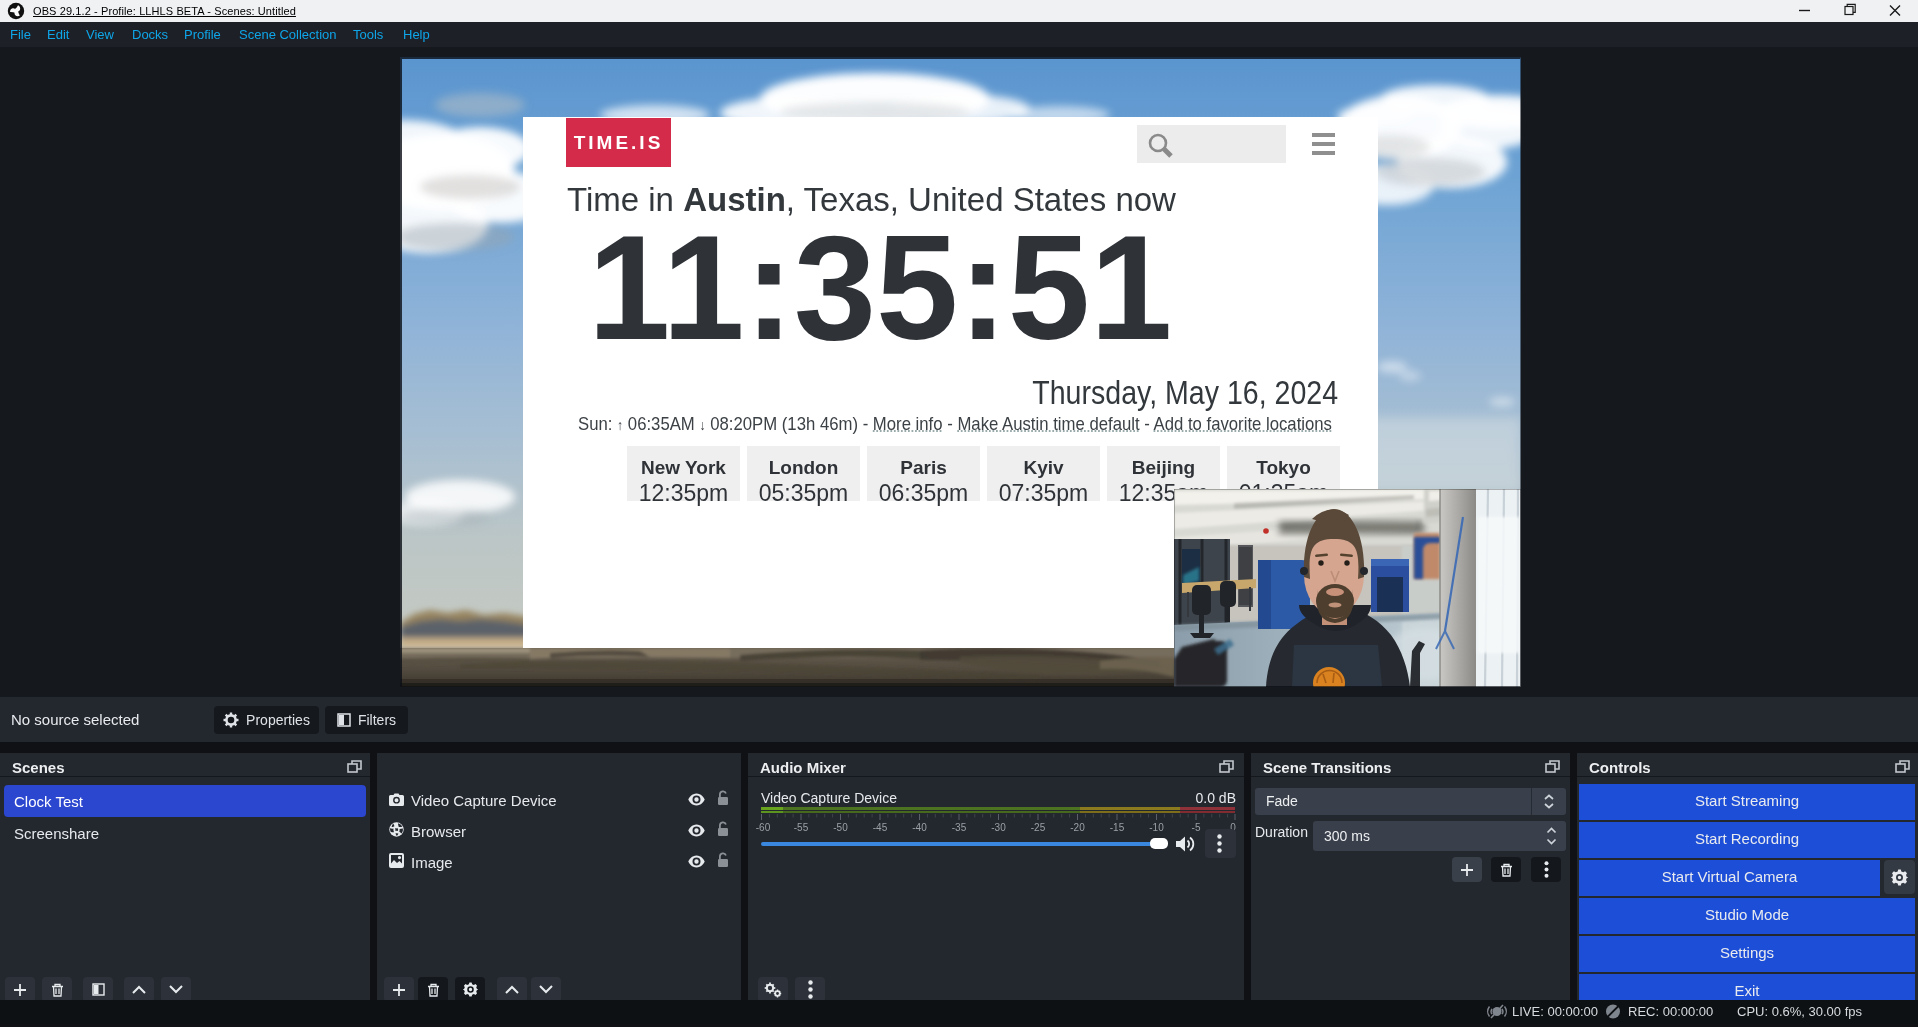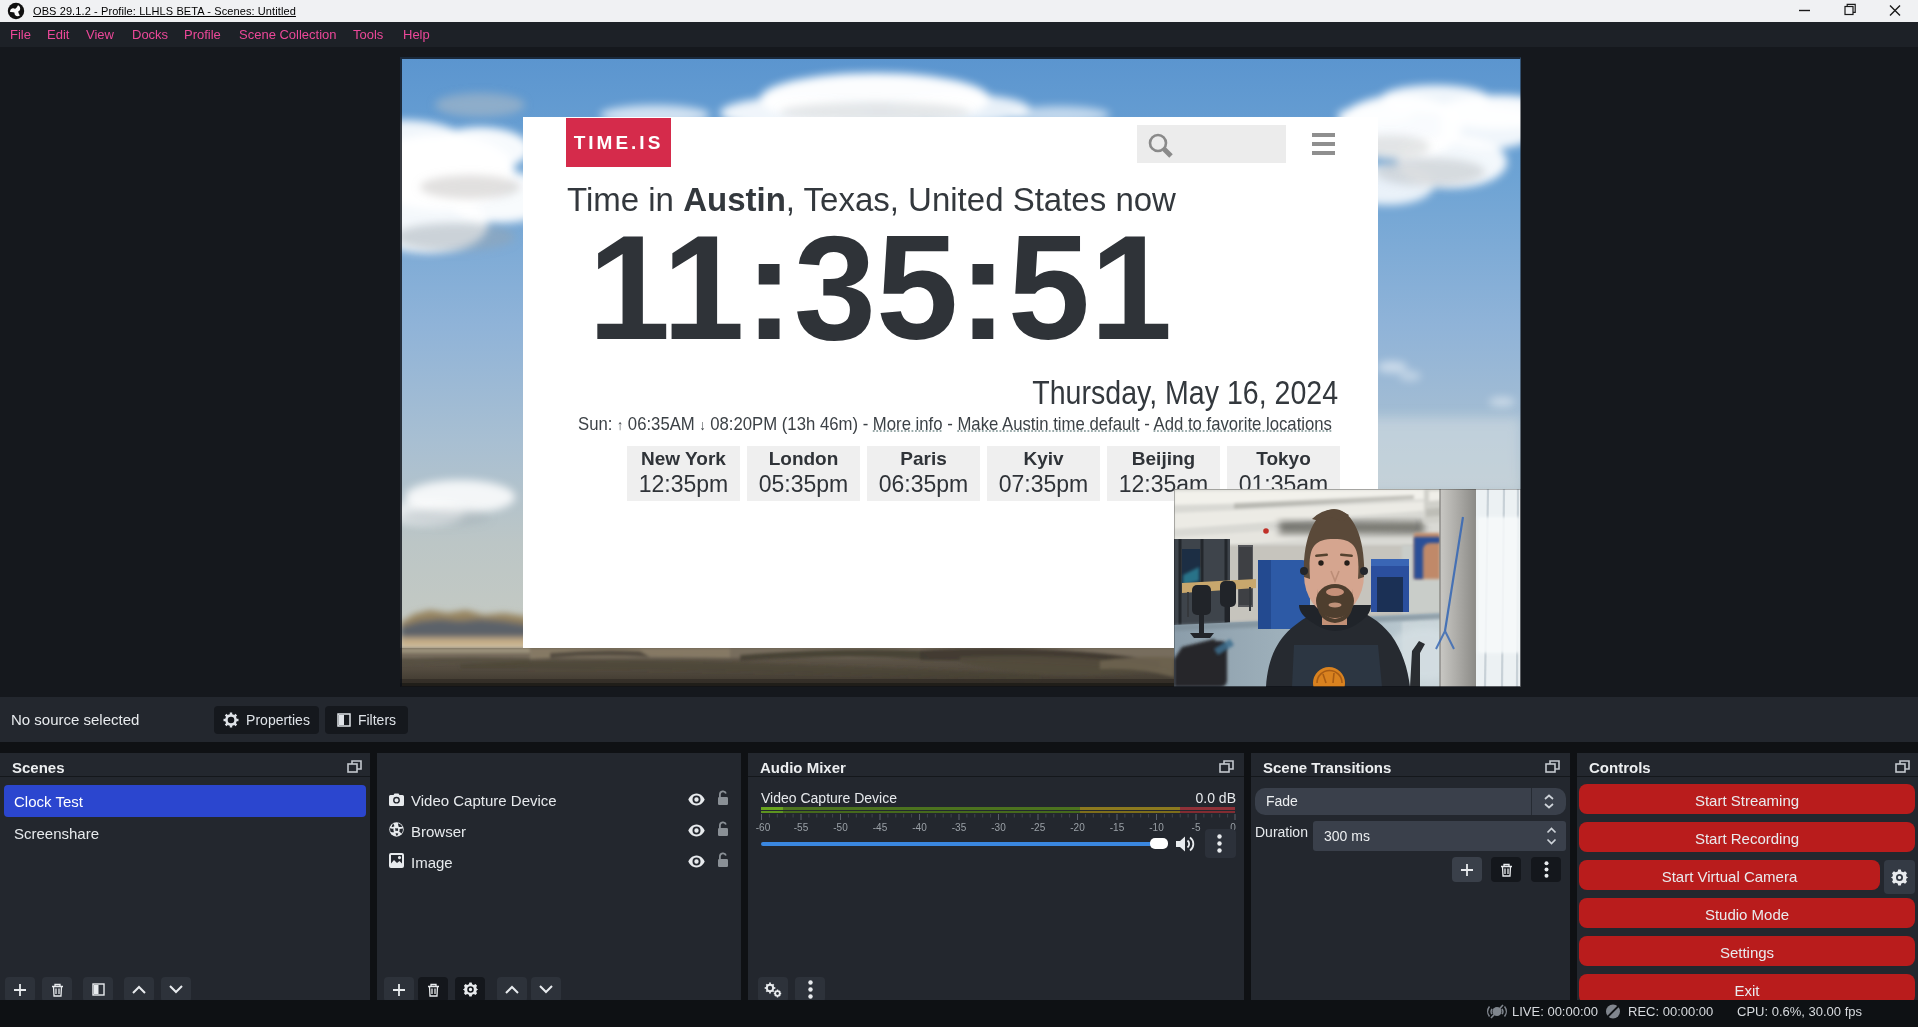--- a/index.html
+++ b/index.html
@@ -2,57 +2,57 @@
 <html><head>
 <meta charset="utf-8">
 <style>
   * { margin:0; padding:0; box-sizing:border-box; }
   html,body { width:1918px; height:1027px; overflow:hidden; background:#0f1114;
     font-family:"Liberation Sans", sans-serif; }
   
   #titlebar { position:absolute; left:0; top:0; width:1918px; height:22px; background:#f0f1f3; color:#000; }
   #titletext { position:absolute; left:33px; top:4.5px; font-size:11px; color:#000; letter-spacing:.1px;text-decoration:underline; }
   
-  #menubar { position:absolute; left:0; top:22px; width:1918px; height:25px; background:#1d2127; color:#ec4899; font-size:13px; }
+  #menubar { position:absolute; left:0; top:22px; width:1918px; height:25px; background:#1d2127; color:#0ea5e9; font-size:13px; }
   #menubar span { position:absolute; top:5px; }
   
   #main { position:absolute; left:0; top:47px; width:1918px; height:650px; background:#15181d; }
   #canvas { position:absolute; left:400px; top:10px; width:1121px; height:630px; background:#6ba2d2; overflow:hidden; }
   
   #card { position:absolute; left:123px; top:60px; width:855px; height:531px; background:#ffffff; }
   #logo { position:absolute; left:43px; top:1px; width:105px; height:49px; background:#d52b4b; color:#fff;
      font-weight:bold; font-size:19px; letter-spacing:3px; text-align:center; line-height:49px; }
   #searchbox { position:absolute; left:614px; top:8px; width:149px; height:38px; background:#ececec; }
   #heading { position:absolute; left:44px; top:66px; font-size:33px; line-height:33px; color:#33383d; white-space:nowrap; }
   #clock { position:absolute; left:65px; top:97px; font-size:148px; line-height:148px; font-weight:bold; color:#2f3338; }
   #ampm { position:absolute; left:660px; top:146px; font-size:90px; line-height:90px; font-weight:bold; color:#2f3338; }
   #dateline { position:absolute; right:40px; top:258px; font-size:34px; line-height:34px; color:#33383d; white-space:nowrap;
      transform:scaleX(.84); transform-origin:100% 50%; }
   #sunline { position:absolute; left:55px; top:297px; font-size:19px; line-height:19px; color:#3c4146; white-space:nowrap;
      transform:scaleX(.88); transform-origin:0 50%; }
   #sunline .lnk { text-decoration:underline dotted #9aa; }
   .citybox { position:absolute; top:329px; width:113px; height:55px; background:#efefef; text-align:center; color:#2f3338; }
-  .citybox .n { font-weight:bold; font-size:19px; margin-top:2px; }
+  .citybox .n { font-weight:bold; font-size:19px; margin-top:11px; }
   .citybox .t { font-size:23px; margin-top:1px; }
   
   #srcbar { position:absolute; left:0; top:697px; width:1918px; height:45px; background:#23272e; }
   #srcbar .lbl { position:absolute; left:11px; top:14px; font-size:15px; color:#e8ebee; }
   .tbbtn { position:absolute; top:9px; height:28px; background:#15181d; border-radius:4px; color:#dfe3e8;
      font-size:14px; display:flex; align-items:center; justify-content:center; gap:7px; }
   
   .panel { position:absolute; top:753px; height:252px; background:#23272e; }
   .phead { position:absolute; left:0; top:0; width:100%; height:24px; border-bottom:1px solid #14171b; }
   .phead .t { position:absolute; left:12px; top:6px; font-weight:bold; font-size:15px; color:#eceef0; }
   .pop { position:absolute; top:7px; width:15px; height:13px; }
   .pbtn { position:absolute; width:30px; height:25px; background:#2d323a; border-radius:4px; top:224px;
      display:flex; align-items:center; justify-content:center; }
   .pbtn.dark { background:#14171c; }
   .pbtn.lite { background:#3a404a; }
   .srow { position:absolute; left:0; width:100%; height:31px; color:#e7eaed; font-size:15px; }
-  .cbtn { position:absolute; left:2px; width:336px; height:30px; background:#b91c1c; border-radius:8px;
+  .cbtn { position:absolute; left:2px; width:336px; height:36px; background:#1d4ed8; border-radius:0;
      color:#e9ebee; font-size:15px; text-align:center; line-height:34px; }
   
   #statusbar { position:absolute; left:0; top:1000px; width:1918px; height:24px; background:#0e1114; color:#d7dade; font-size:13px; }
   #statusbar span { position:absolute; top:4px; }
 </style>
 </head>
 <body>
 <div id="titlebar">
   <svg style="position:absolute;left:7px;top:2px" width="18" height="18" viewBox="0 0 18 18">
     <circle cx="9" cy="9" r="8.2" fill="#101010"></circle>
@@ -629,21 +629,21 @@
     </div>
 </div>
 <div class="panel" id="p-trans" style="left:1251px; width:319px;">
   <div class="phead">
       <div class="t">Scene Transitions</div>
     <svg class="pop" style="right:10px" viewBox="0 0 15 13">
         <rect x="1" y="4" width="9" height="8" fill="none" stroke="#c3c8ce" stroke-width="1.6"></rect>
         <path d="M5 4 L5 1 L14 1 L14 9 L10 9" fill="none" stroke="#c3c8ce" stroke-width="1.6"></path>
       </svg>
   </div>
-  <div style="position:absolute;left:4px;top:35px;width:311px;height:27px;background:#3a404b;border-radius:10px;">
+  <div style="position:absolute;left:4px;top:35px;width:311px;height:27px;background:#3a404b;border-radius:3px;">
     <span style="position:absolute;left:11px;top:5px;font-size:14px;color:#eceef0;">Fade</span>
     <div style="position:absolute;right:34px;top:0;width:1px;height:27px;background:#262b33;"></div>
     <svg style="position:absolute;right:11px;top:6px" width="12" height="15" viewBox="0 0 12 15">
         <path d="M2 5 L6 1.5 L10 5 M2 10 L6 13.5 L10 10" fill="none" stroke="#ced3d9" stroke-width="1.7"></path>
       </svg>
   </div>
   <div style="position:absolute;left:4px;top:71px;font-size:14px;color:#e7eaed;">Duration</div>
   <div style="position:absolute;left:62px;top:68px;width:253px;height:30px;background:#3a404b;border-radius:3px;">
     <span style="position:absolute;left:11px;top:7px;font-size:14px;color:#eceef0;">300 ms</span>
     <svg style="position:absolute;right:8px;top:4px" width="13" height="22" viewBox="0 0 13 22">

